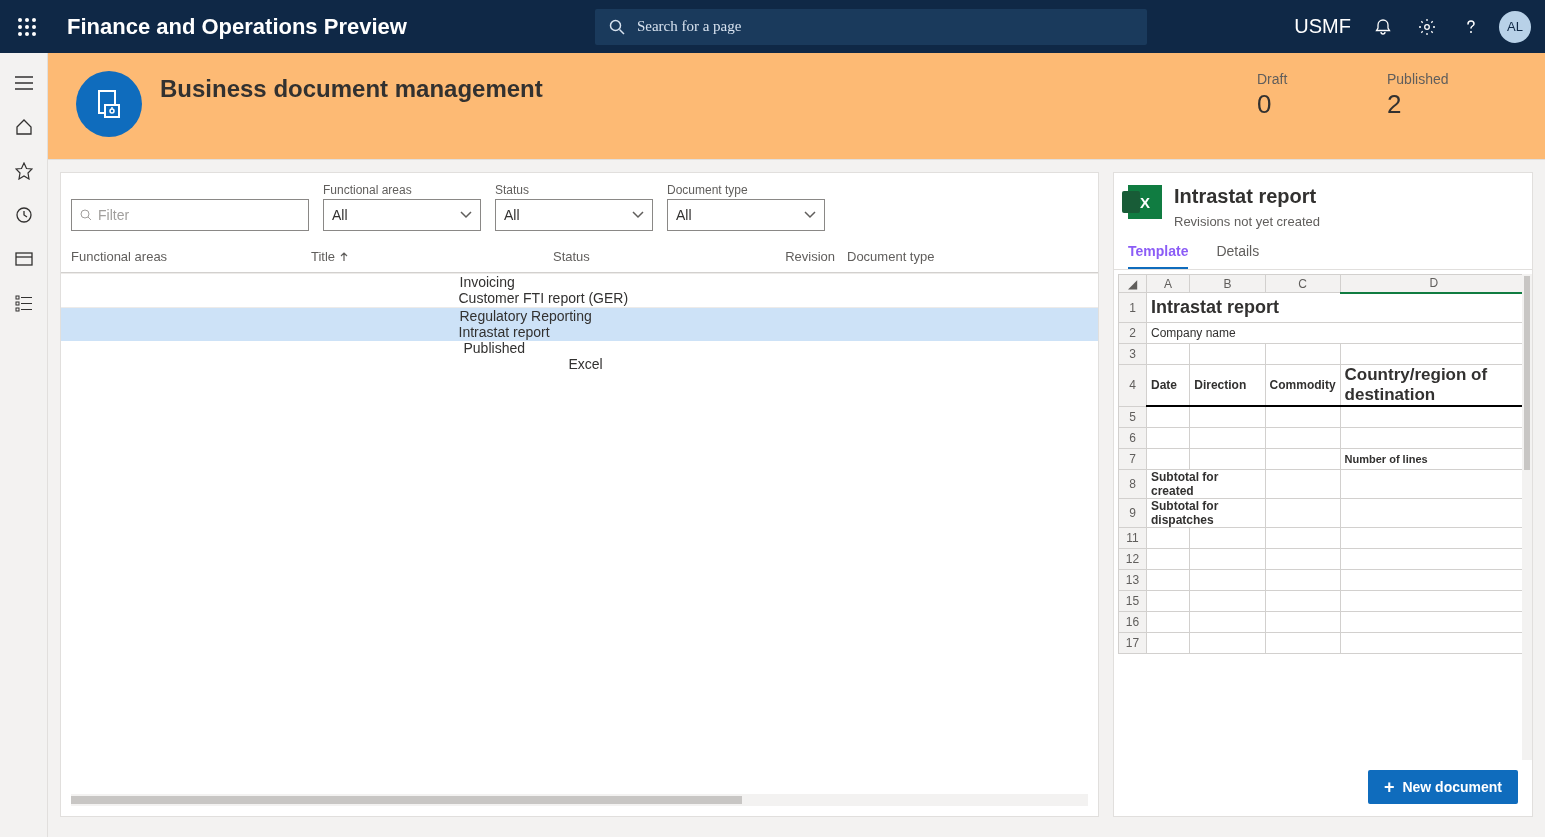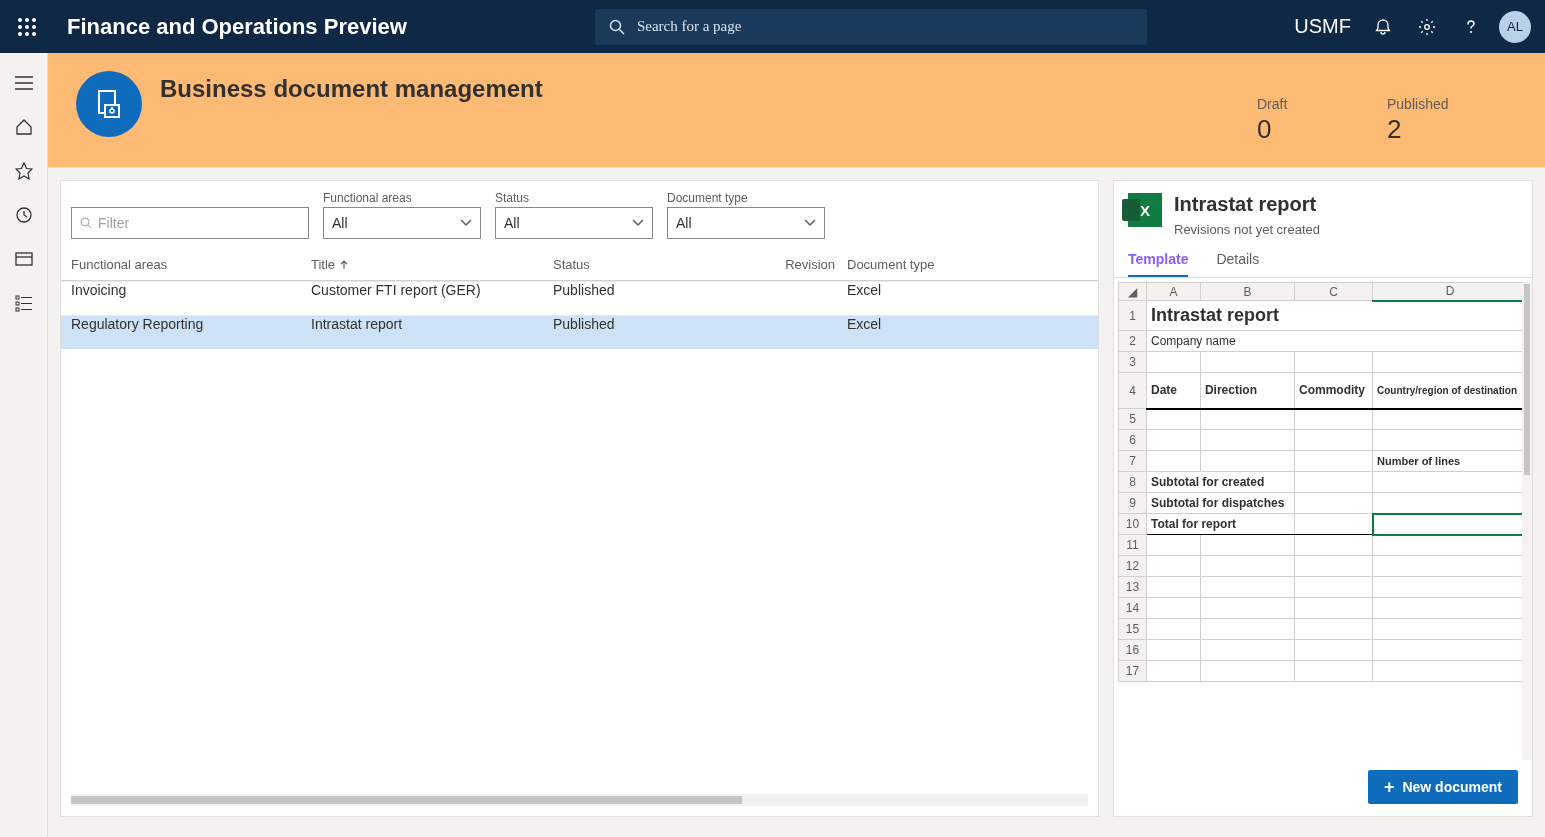--- a/index.html
+++ b/index.html
@@ -22,21 +22,21 @@
 .leftrail .railbtn { width: 20px; height: 20px; cursor: pointer; display:flex;align-items:center;justify-content:center;}
 
 
 .main { position: absolute; top: 53px; left: 48px; right: 0; bottom: 0; display: flex; flex-direction: column; }
 
 
 .page-header { background: #fdba74; padding: 18px 28px 22px 28px; display: flex; align-items: flex-start; border-bottom: 1px solid #e1dfdd;}
 .icon-circle { width: 66px; height: 66px; border-radius: 50%; background: #0f6cbd; display:flex;align-items:center;justify-content:center; margin-right: 18px;}
 .page-title { font-size: 24px; font-weight: 600; margin-top: 4px;}
 .header-spacer { flex:1; }
-.stat-block { width: 130px; margin-top: 25px; }
+.stat-block { width: 130px; }
 .stat-label { font-size: 14px; color: #605e5c; margin-bottom: 2px;}
 .stat-value { font-size: 26px; font-weight: 300;}
 
 
 .content-row { flex:1; display:flex; gap: 14px; padding: 12px 12px 20px 12px; min-height:0;}
 .left-panel { flex: 1; background: #fff; border: 1px solid #e1dfdd; display:flex; flex-direction:column; padding: 10px 0 0 0; position:relative;}
 .right-panel { width: 420px; background:#fff; border:1px solid #e1dfdd; display:flex; flex-direction:column; padding: 12px 0 12px 0;}
 
 
 .filters-row { display:flex; gap:14px; padding: 0 10px 10px 10px;}
@@ -44,21 +44,21 @@
 .filter-label { font-size: 12px; color: #605e5c; margin-bottom: 2px;}
 .filter-input, .filter-select { height: 32px; border: 1px solid #8a8886; background: #fff; display:flex; align-items:center; padding: 0 8px; font-size:14px; color:#323130;}
 .filter-input { width: 238px; color:#a19f9d;}
 .filter-input .ficon { margin-right:6px;}
 .filter-select { width: 158px; justify-content:space-between; cursor:pointer;}
 .filter-select .chev { color:#605e5c;}
 
 
 .table-head, .table-row { display:flex; padding: 0 10px; }
 .table-head { border-bottom: 1px solid #d2d0ce; height: 32px; align-items:center; color:#605e5c; font-size:13px;}
-.table-row { height: 34px; align-items:flex-start; border-top:1px solid #edebe9;}
+.table-row { height: 34px; align-items:center; border-top:1px solid #edebe9;flex-direction:column;}
 .table-row.selected { background: #cde2f7;}
 .col-fa { width: 240px;}
 .col-title { width: 242px;}
 .col-status { width: 232px;}
 .col-rev { width: 50px; text-align:right;}
 .col-doc { flex:1; padding-left: 12px;}
 .th-sort { display:inline-flex; align-items:center; gap:4px;}
 
 .hscrollbar { position:absolute; bottom:10px; left:10px; right:10px; height:12px; background:#f3f2f1;}
 .hscrollbar .thumb { width:66%; height:8px; background:#c8c6c4; margin-top:2px;}
@@ -321,21 +321,21 @@
                 <td></td>
                 <td></td>
                 <td></td>
                 <td></td>
               </tr>
           <tr class="hdrrow" style="height:36px">
                 <th class="rownum">4</th>
                 <td>Date</td>
                 <td>Direction</td>
                 <td>Commodity</td>
-                <td style="font-size:10px">Country/region of destination</td>
+                <td style="font-size:17px">Country/region of destination</td>
               </tr>
           <tr>
                 <th class="rownum">5</th>
                 <td></td>
                 <td></td>
                 <td></td>
                 <td></td>
               </tr>
           <tr>
                 <th class="rownum">6</th>
@@ -356,49 +356,36 @@
                 <td class="bold" colspan="2">Subtotal for created</td>
                 <td></td>
                 <td></td>
               </tr>
           <tr>
                 <th class="rownum">9</th>
                 <td class="bold" colspan="2">Subtotal for dispatches</td>
                 <td></td>
                 <td></td>
               </tr>
-          <tr class="totalrow">
-                <th class="rownum">10</th>
-                <td class="bold c" colspan="2">Total for report</td>
-                <td class="c"></td>
-                <td class="c selcell"></td>
-              </tr>
           <tr>
                 <th class="rownum">11</th>
                 <td></td>
                 <td></td>
                 <td></td>
                 <td></td>
               </tr>
           <tr>
                 <th class="rownum">12</th>
                 <td></td>
                 <td></td>
                 <td></td>
                 <td></td>
               </tr>
           <tr>
                 <th class="rownum">13</th>
-                <td></td>
-                <td></td>
-                <td></td>
-                <td></td>
-              </tr>
-          <tr>
-                <th class="rownum">14</th>
                 <td></td>
                 <td></td>
                 <td></td>
                 <td></td>
               </tr>
           <tr>
                 <th class="rownum">15</th>
                 <td></td>
                 <td></td>
                 <td></td>

